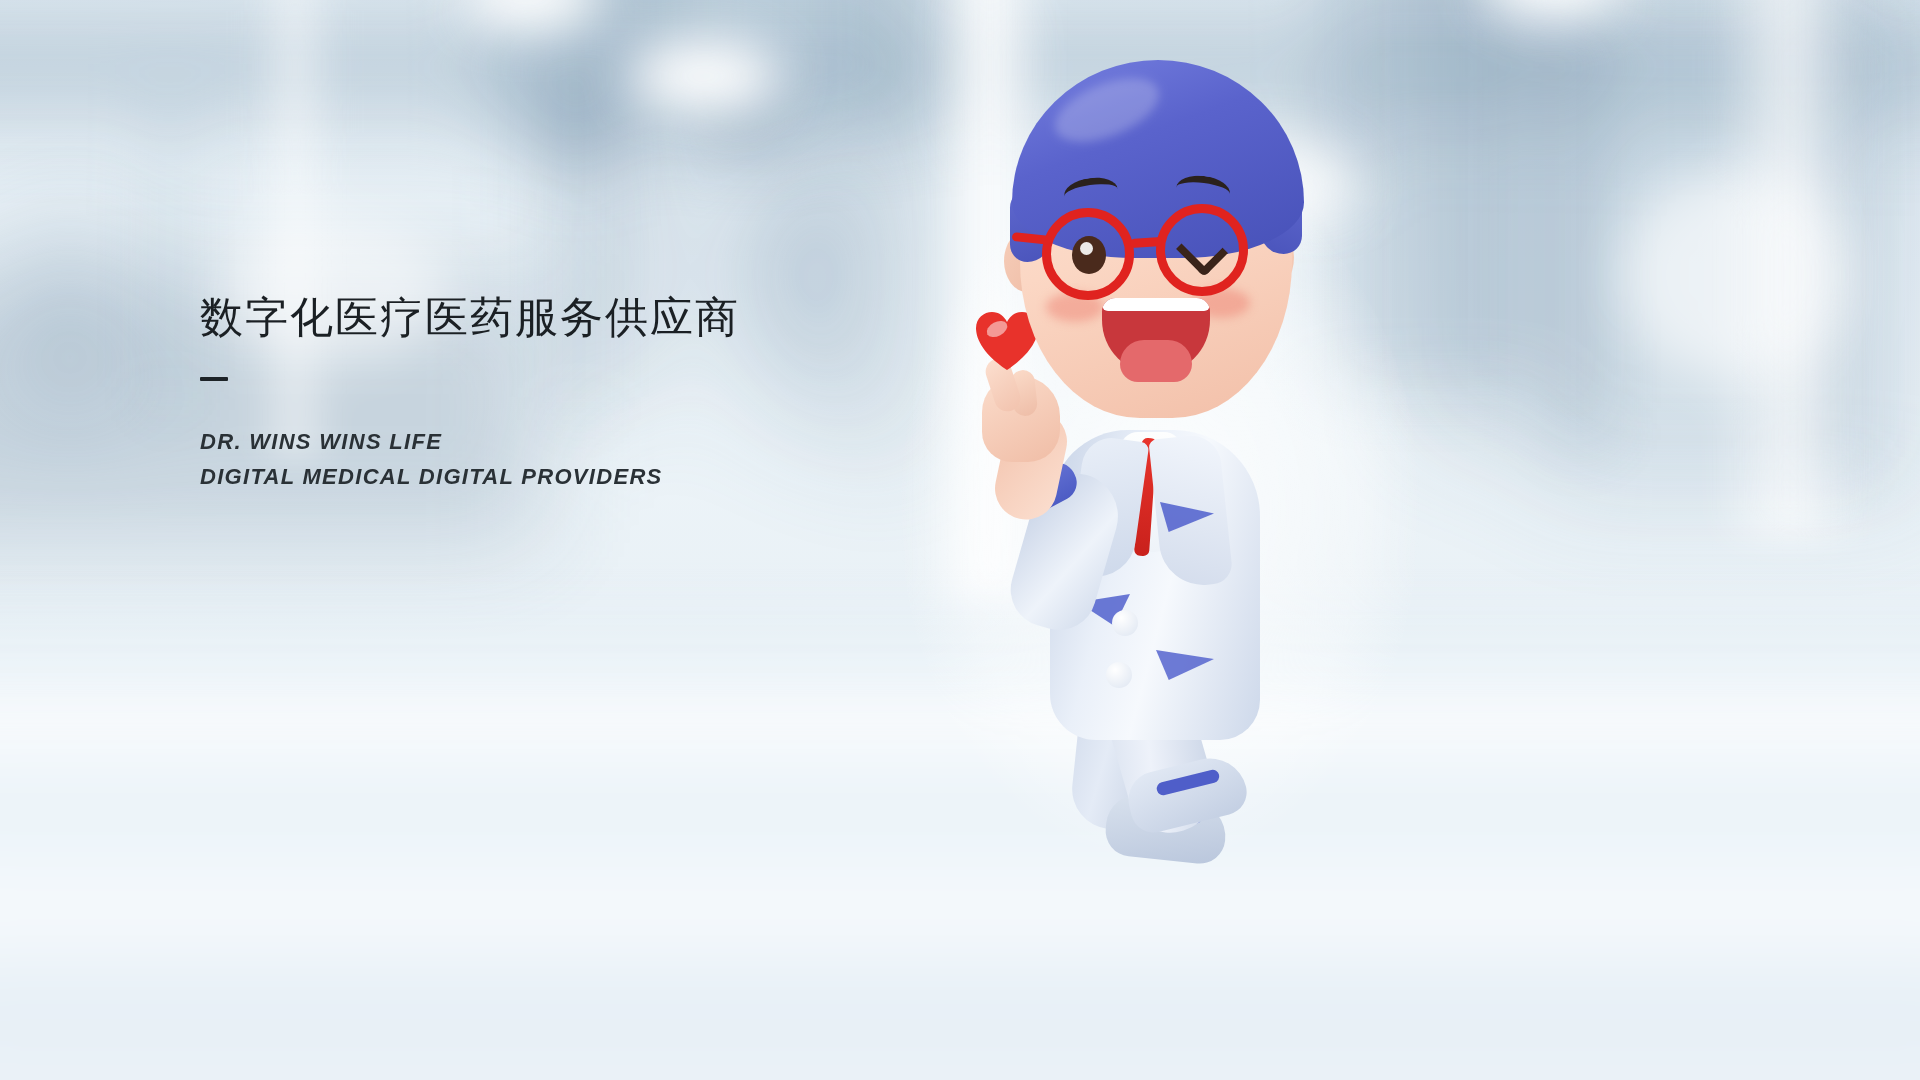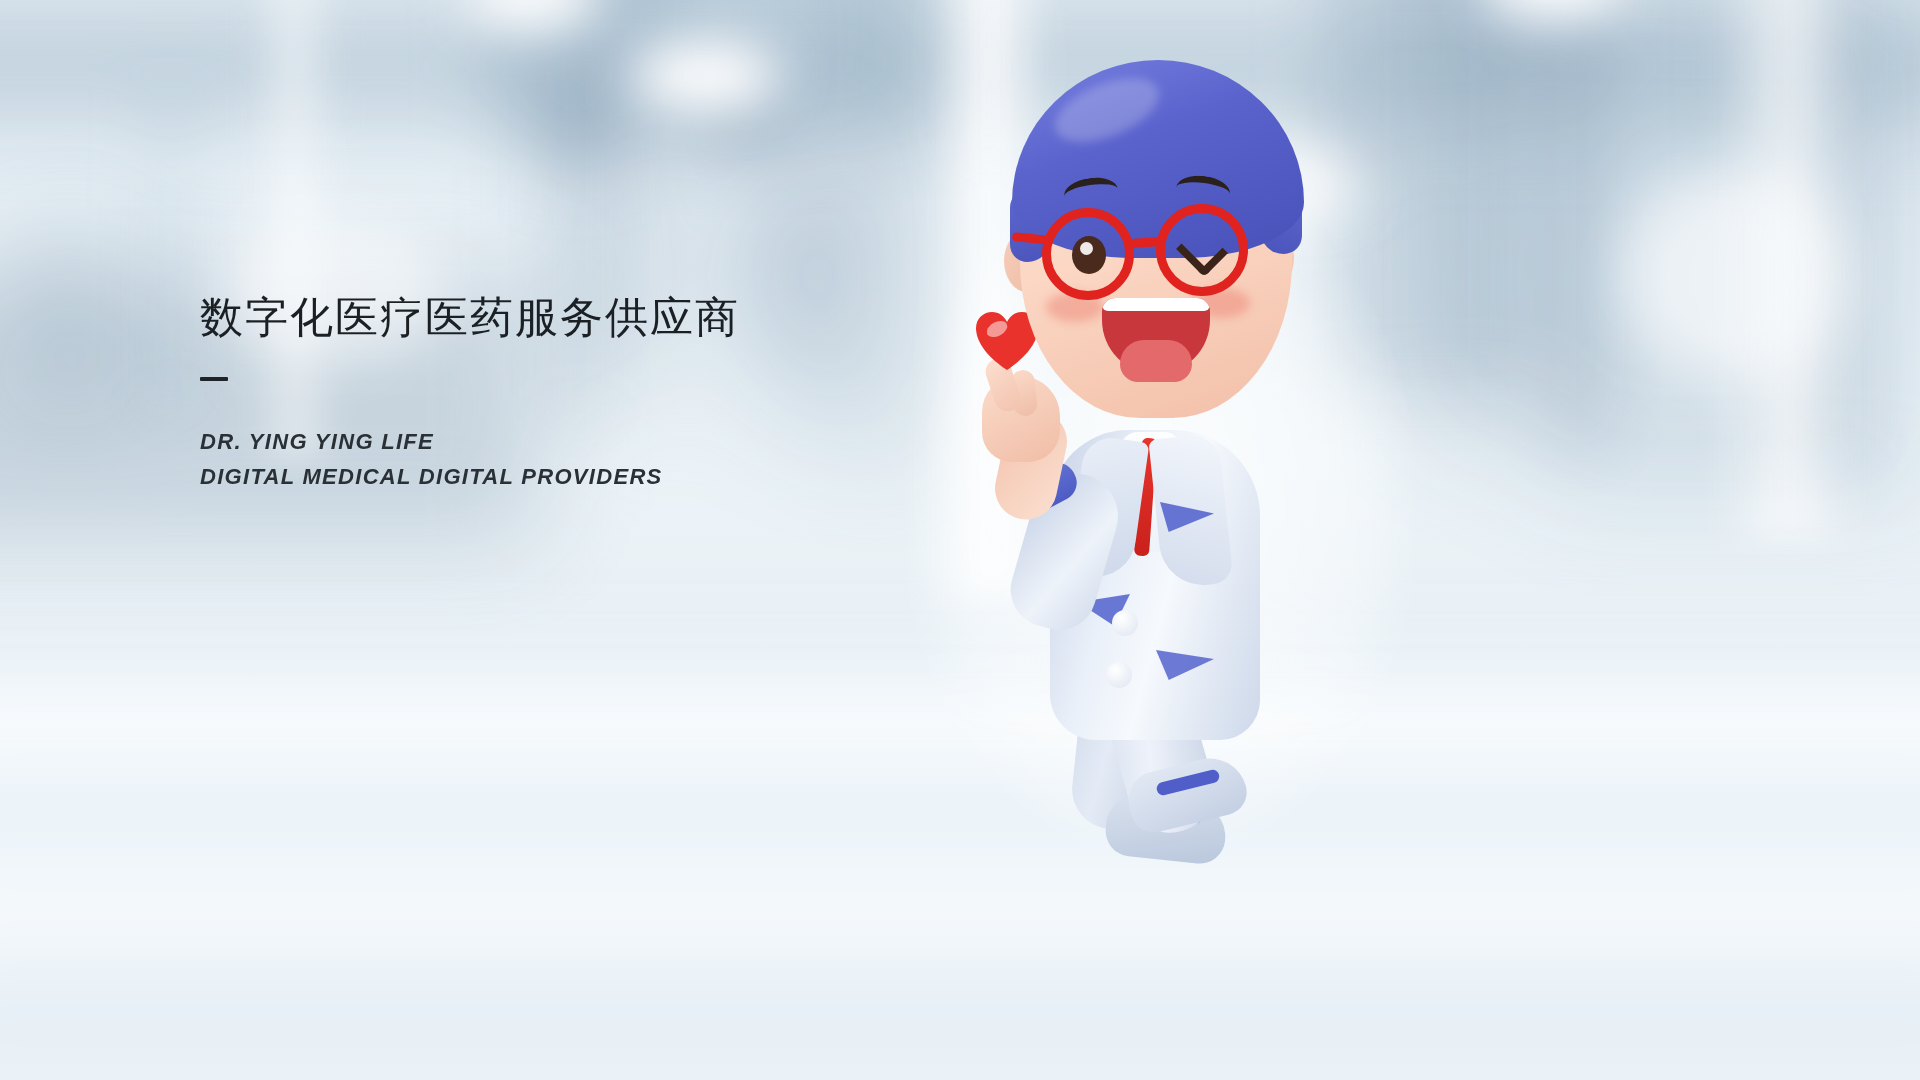--- a/index.html
+++ b/index.html
@@ -334,21 +334,21 @@
     <div class="floor-streak" style="top:430px;opacity:.5;"></div>
   </div>
 
   <div class="copy">
     <div class="headline">数字化医疗医药服务供应商</div>
 
 
     <div class="divider"></div>
 
     <div class="en-block">
-      <div class="en-line">DR. YING YING LIFE</div>
+      <div class="en-line">DR. WINS WINS LIFE</div>
       <div class="en-line">DIGITAL MEDICAL DIGITAL PROVIDERS</div>
     </div>
   </div>
 
   <div id="character">
     <div class="glow"></div>
 
     <div class="leg-back"></div>
     <div class="shoe-back"></div>
     <div class="shoe-stripe-b"></div>

